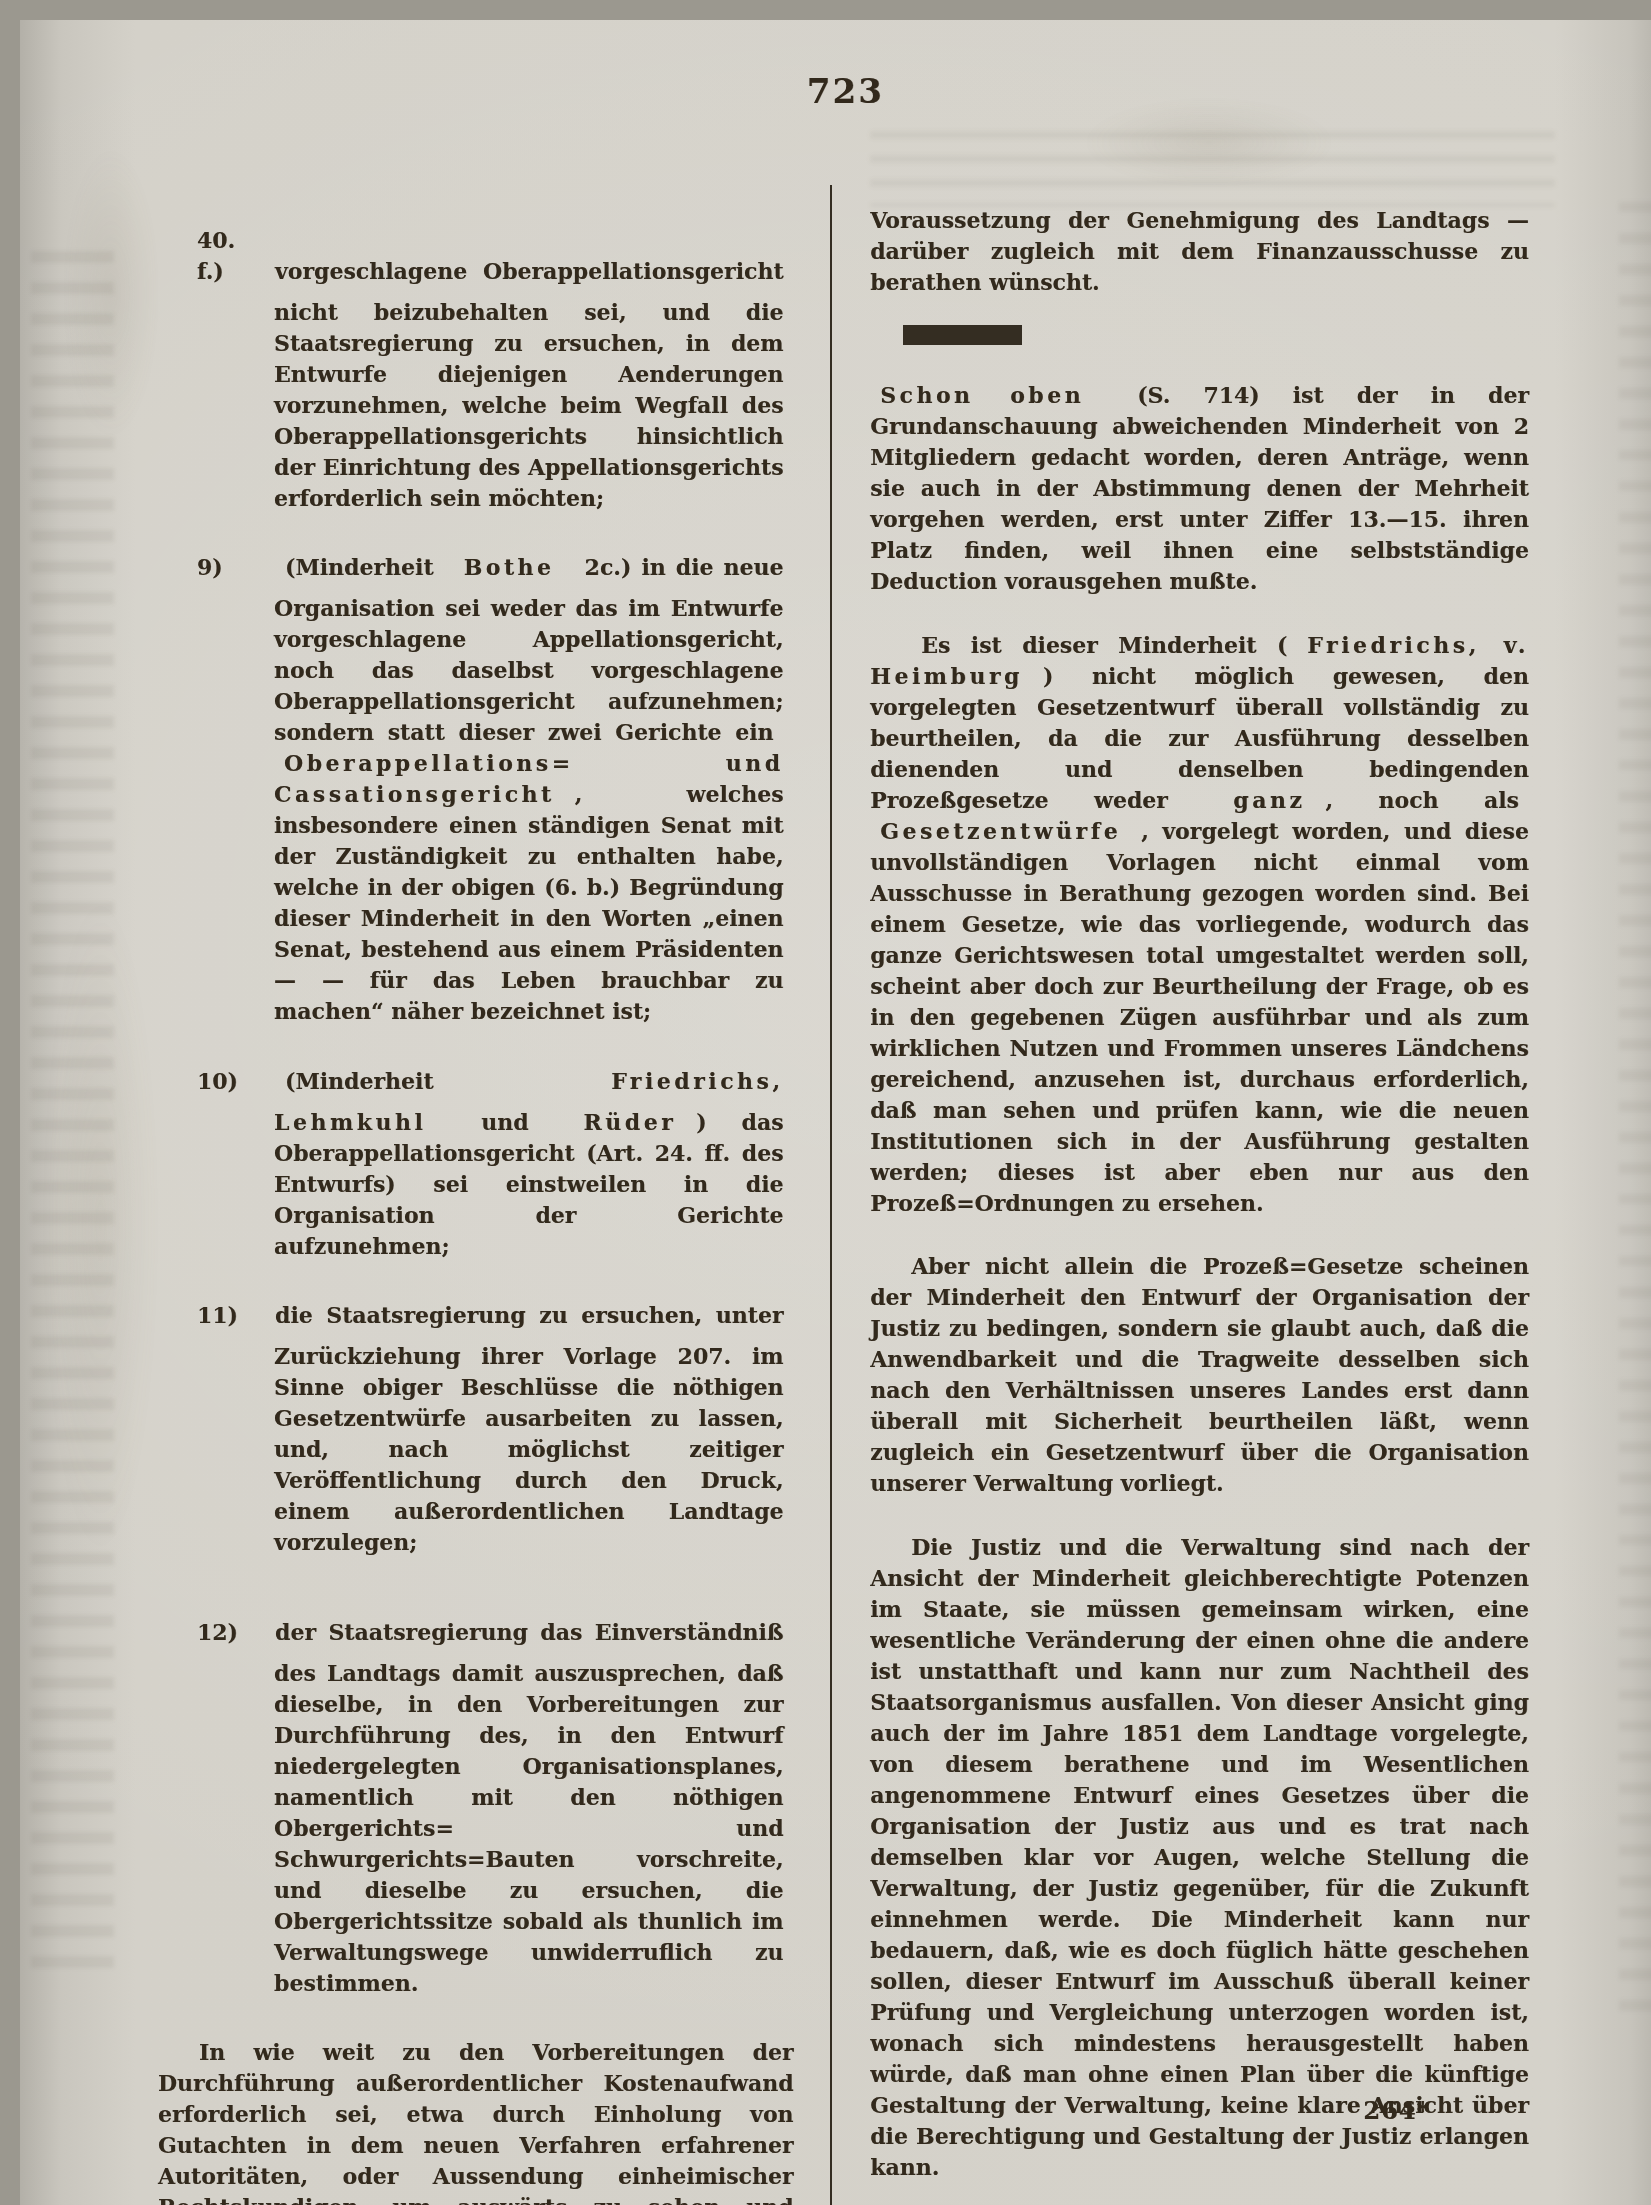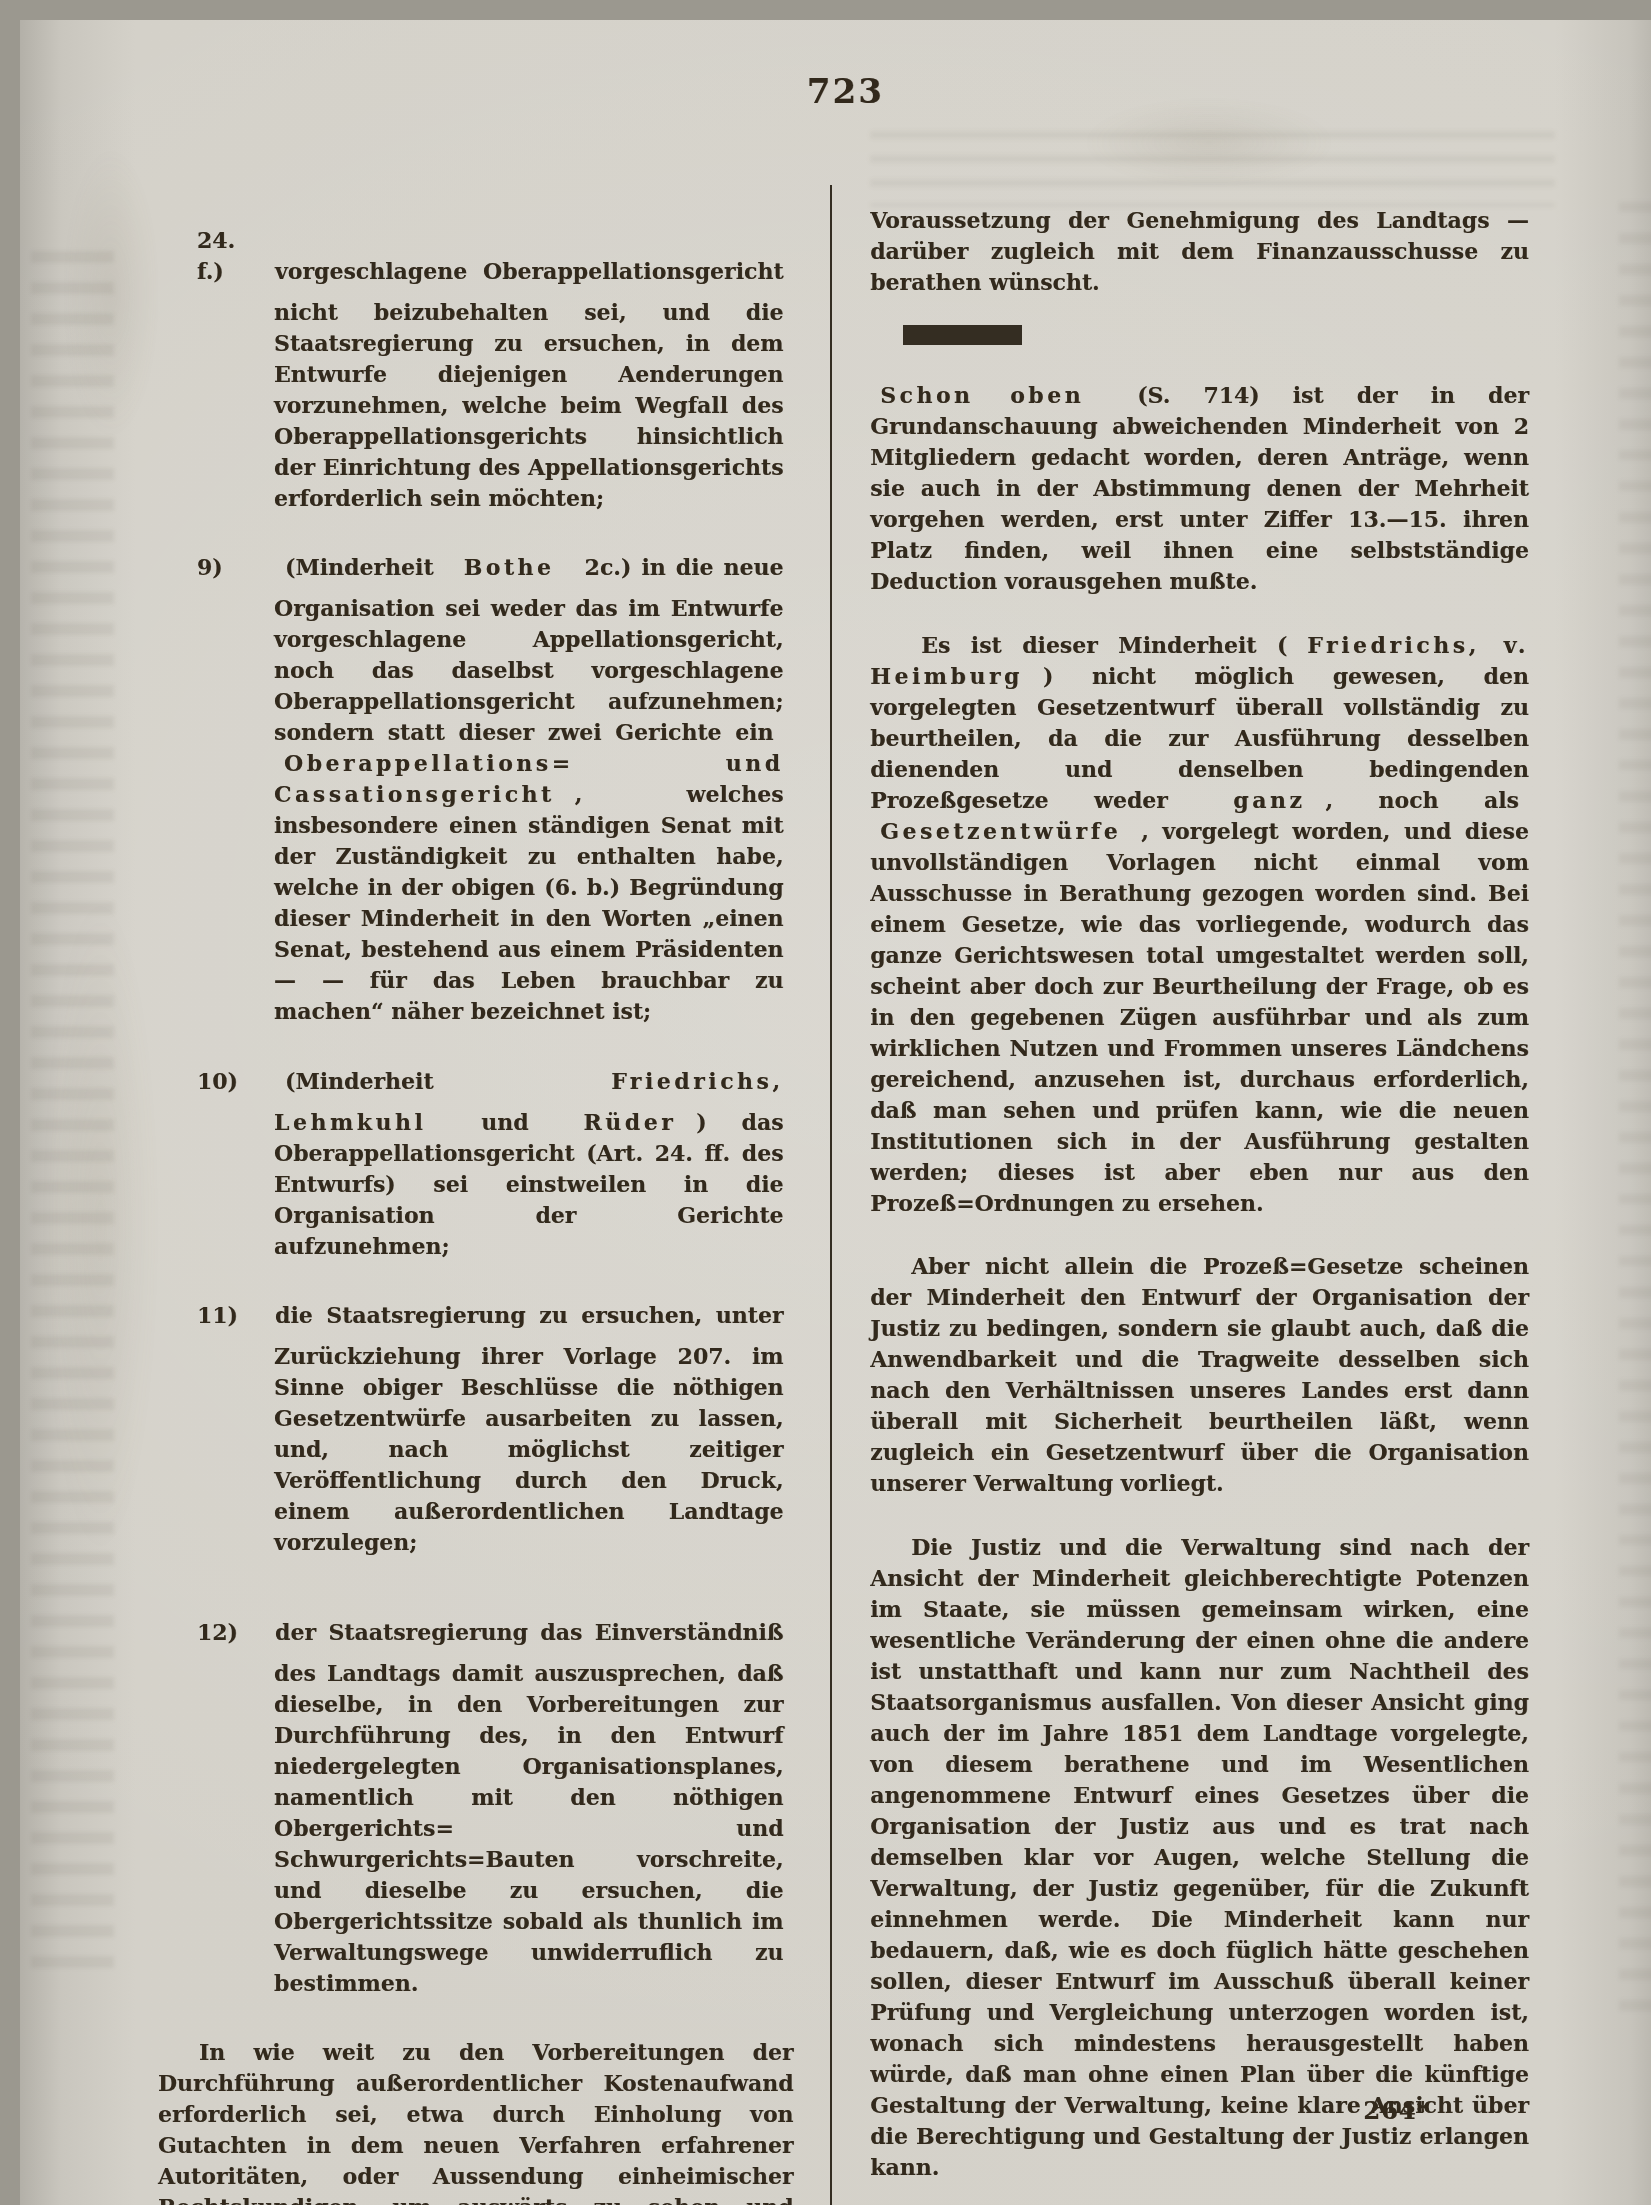--- a/index.html
+++ b/index.html
@@ -94,21 +94,21 @@
   <div class="ghost stain2"></div>
   <div class="ghost stain3"></div>
 
   <div class="pagenum">723</div>
 
   <div class="columns">
 
     <div class="col-left">
       <div class="list">
         <p class="hang">
-          <span class="lbl">24. f.)</span><span>vorgeschlagene Oberappellationsgericht nicht beizubehalten sei, und die Staatsregierung zu ersuchen, in dem Entwurfe diejenigen Aenderungen vorzunehmen, welche beim Wegfall des Oberappellationsgerichts hinsichtlich der Einrichtung des Appellationsgerichts erforderlich sein möchten;</span>
+          <span class="lbl">40. f.)</span><span>vorgeschlagene Oberappellationsgericht nicht beizubehalten sei, und die Staatsregierung zu ersuchen, in dem Entwurfe diejenigen Aenderungen vorzunehmen, welche beim Wegfall des Oberappellationsgerichts hinsichtlich der Einrichtung des Appellationsgerichts erforderlich sein möchten;</span>
         </p>
         <p class="hang">
           <span class="lbl">9)</span><span><span>(Minderheit </span><span class="sperr">Bothe</span><span> 2c.) in die neue Organisation sei weder das im Entwurfe vorgeschlagene Appellationsgericht, noch das daselbst vorgeschlagene Oberappellationsgericht aufzunehmen; sondern statt dieser zwei Gerichte ein </span><span class="sperr">Oberappellations= und Cassationsgericht</span><span>, welches insbesondere einen ständigen Senat mit der Zuständigkeit zu enthalten habe, welche in der obigen (6. b.) Begründung dieser Minderheit in den Worten „einen Senat, bestehend aus einem Präsidenten — — für das Leben brauchbar zu machen“ näher bezeichnet ist;</span></span>
         </p>
         <p class="hang">
           <span class="lbl">10)</span><span><span>(Minderheit </span><span class="sperr">Friedrichs, Lehmkuhl</span><span> und </span><span class="sperr">Rüder</span><span>) das Oberappellationsgericht (Art. 24. ff. des Entwurfs) sei einstweilen in die Organisation der Gerichte aufzunehmen;</span></span>
         </p>
         <p class="hang">
           <span class="lbl">11)</span><span>die Staatsregierung zu ersuchen, unter Zurückziehung ihrer Vorlage 207. im Sinne obiger Beschlüsse die nöthigen Gesetzentwürfe ausarbeiten zu lassen, und, nach möglichst zeitiger Veröffentlichung durch den Druck, einem außerordentlichen Landtage vorzulegen;</span>
         </p>

